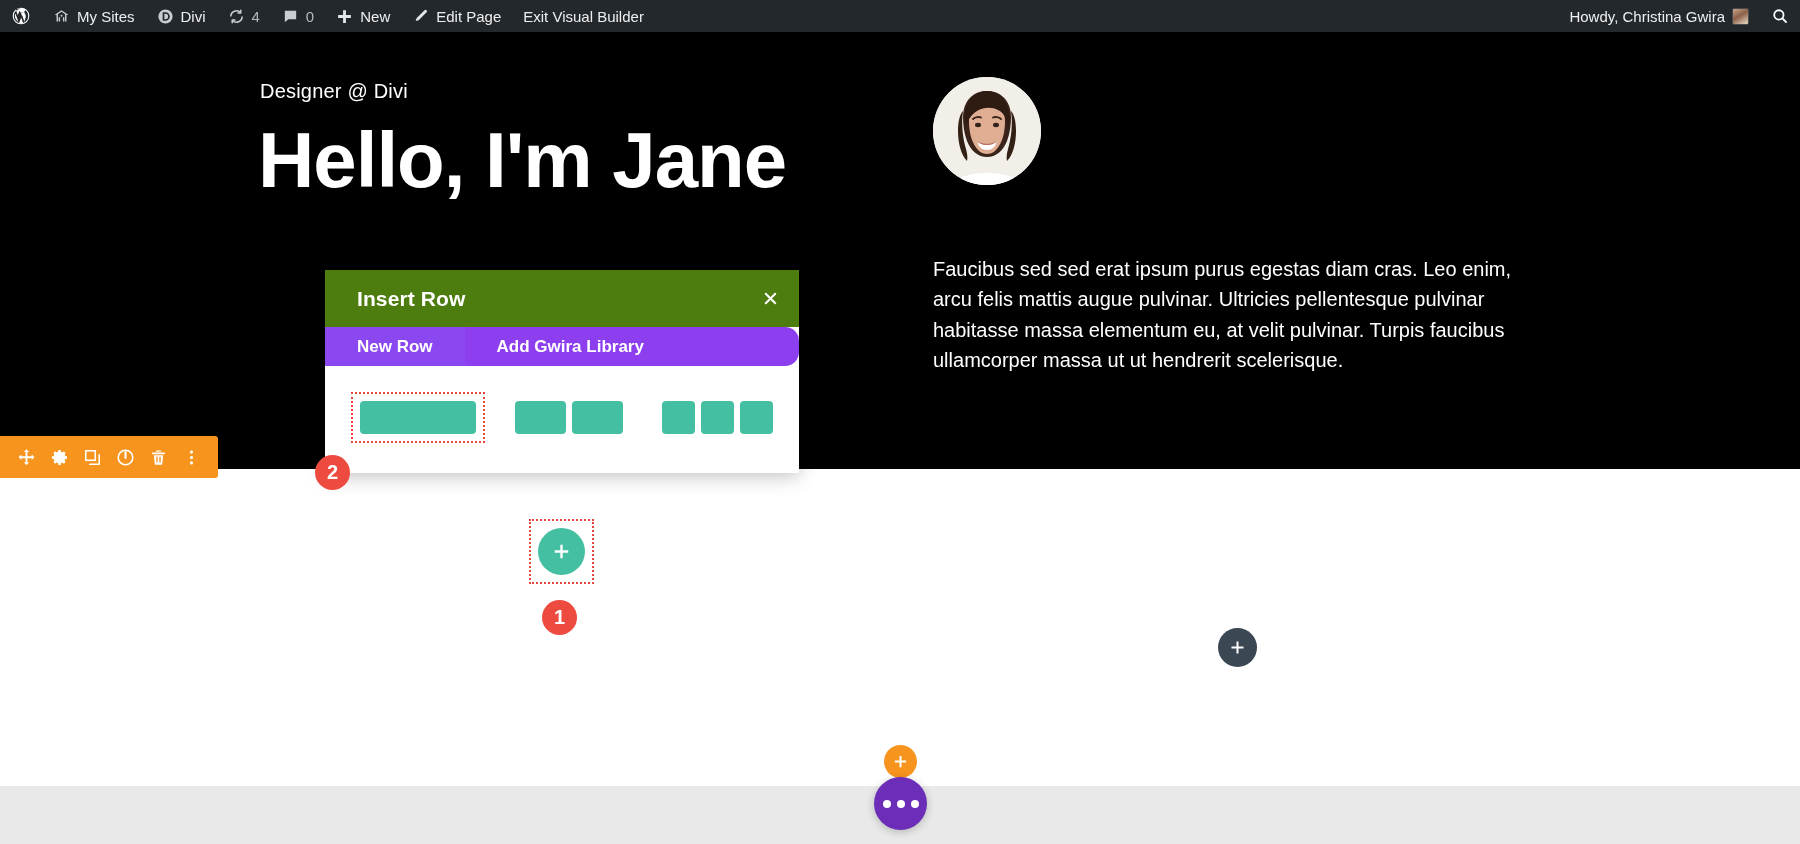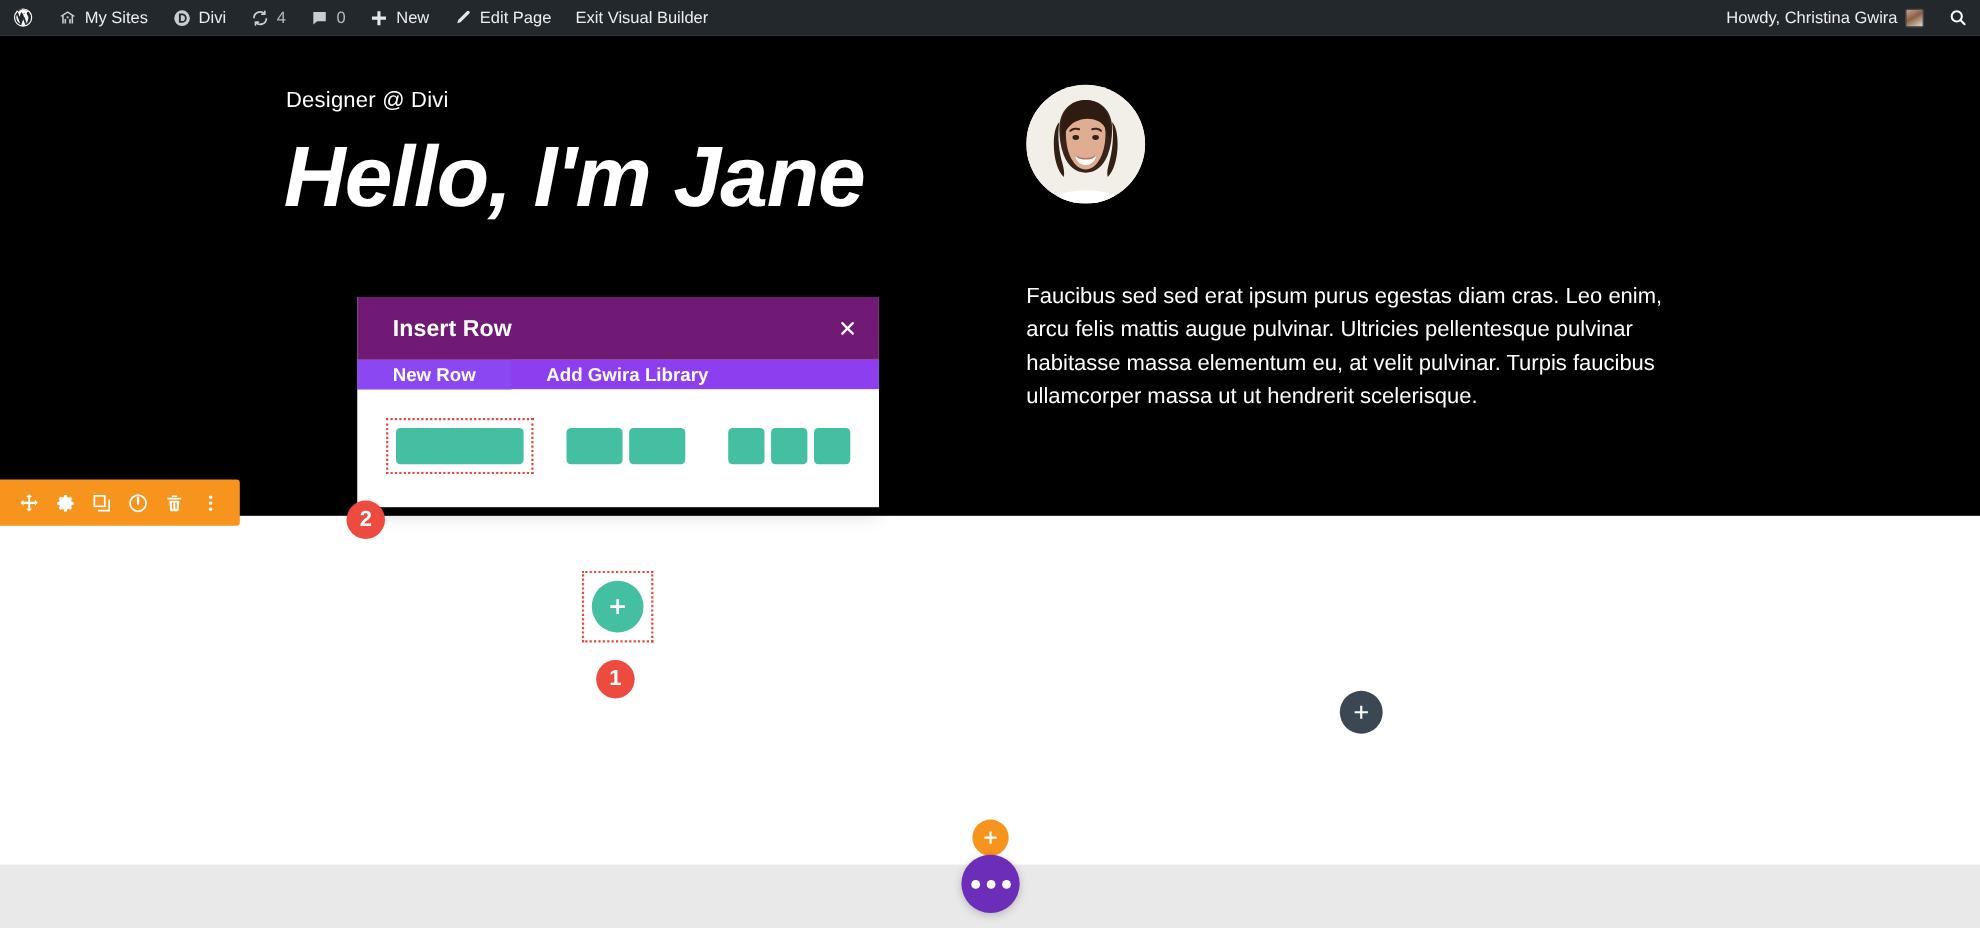--- a/index.html
+++ b/index.html
@@ -64,21 +64,21 @@
   }
 
   
   .hero-eyebrow {
     position: absolute; left: 260px; top: 48px;
     color: #ffffff; font-size: 20px; letter-spacing: 0.2px;
   }
   .hero-title {
     position: absolute; left: 258px; top: 86px;
     color: #ffffff; font-size: 78px; font-weight: 700;
-    letter-spacing: -1px; line-height: 1.08; font-style: italic;
+    letter-spacing: -1px; line-height: 1.08;
   }
   .hero-avatar {
     position: absolute; left: 933px; top: 45px;
     width: 108px; height: 108px; border-radius: 50%;
     overflow: hidden;
     background: #efece6;
   }
   .hero-avatar .face {
     position: absolute; left: 0; top: 0; width: 108px; height: 108px;
   }
@@ -109,39 +109,39 @@
     position: absolute;
     left: 325px; top: 270px;
     width: 474px;
     background: #ffffff;
     box-shadow: 0 3px 18px rgba(0,0,0,0.25);
     z-index: 700;
     font-size: 15px;
   }
   .modal-head {
     height: 57px;
-    background: #701a75;
+    background: #4d7c0f;
     display: flex; align-items: center;
     padding: 0 0 0 32px;
     position: relative;
   }
   .modal-title {
     color: #ffffff; font-size: 21px; font-weight: 700;
     letter-spacing: 0.1px;
   }
   .modal-close {
     position: absolute; right: 0; top: 0;
     width: 57px; height: 57px;
     display: flex; align-items: center; justify-content: center;
     color: #ffffff; cursor: pointer;
   }
   .modal-tabs {
-    height: 27px;
+    height: 39px;
     background: #8d3ff0;
-    display: flex; align-items: stretch;
+    display: flex; align-items: stretch; border-radius: 14px;
   }
   .modal-tab {
     display: flex; align-items: center;
     padding: 0 32px;
     color: #ffffff; font-size: 17px; font-weight: 700;
     cursor: pointer;
   }
   .modal-tab.active { background: #8238ef; box-shadow: inset 0 0 0 100px rgba(255,255,255,0.08); }
   .modal-body {
     background: #ffffff;

